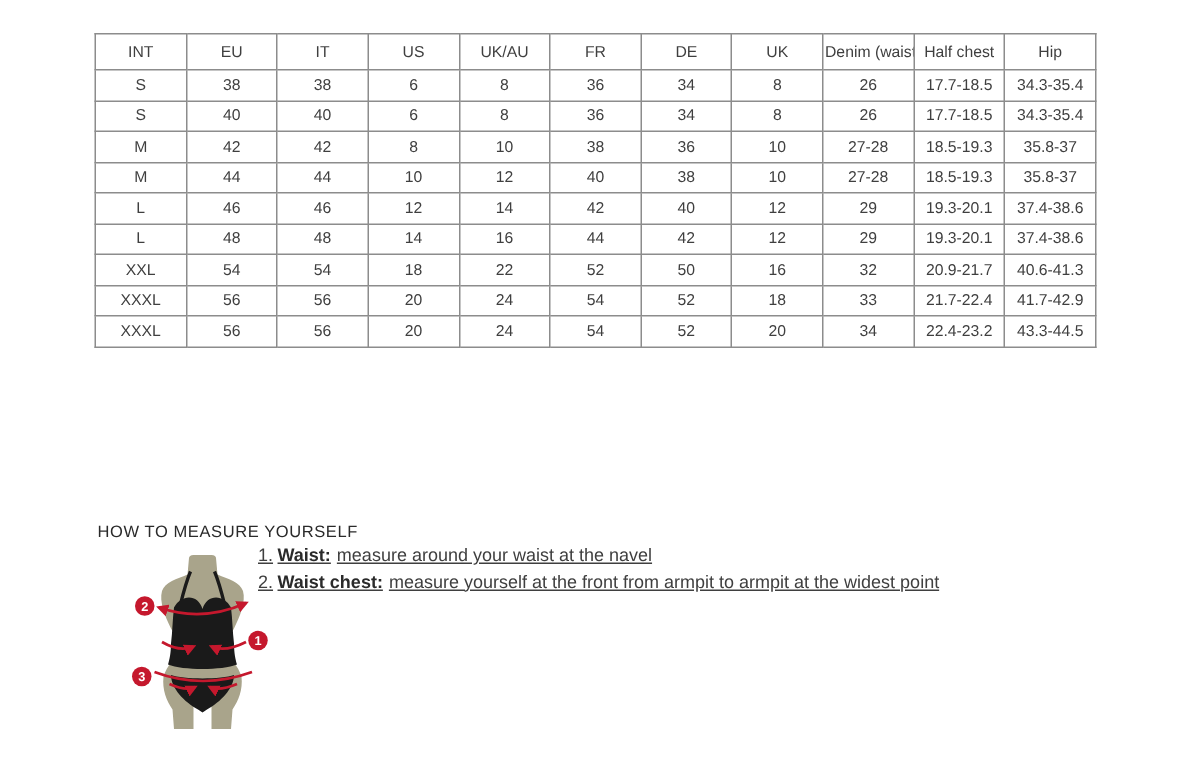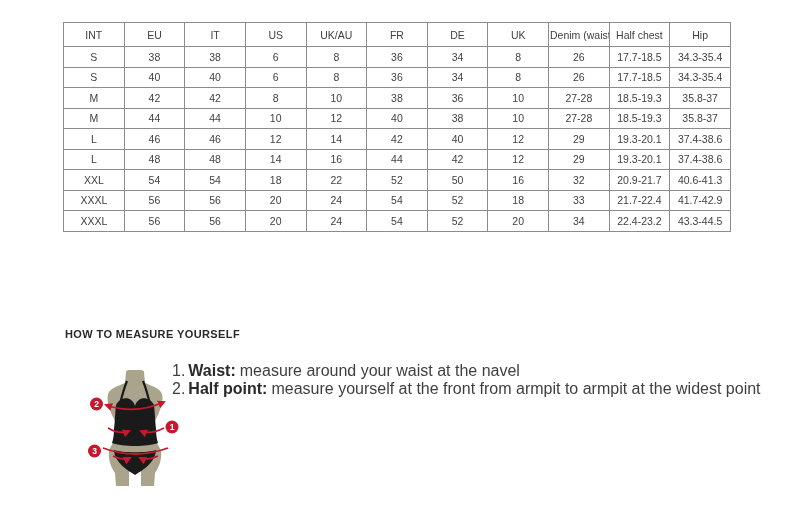--- a/index.html
+++ b/index.html
@@ -28,27 +28,27 @@
     text-align:center;vertical-align:middle;
     padding:0 1px;
     font-size:10.5px;color:var(--text);font-weight:normal;
     white-space:nowrap;overflow:hidden;
   }
   table.size-chart th{height:24px;font-size:10.5px;}
   table.size-chart td{height:20.5px;}
 
   
   .measure-heading{
-    position:absolute;left:65px;top:328px;
-    font-size:11px;font-weight:bold;color:#2a2a2a;letter-spacing:0.4px;
+    position:absolute;left:65px;top:349px;
+    font-size:11px;font-weight:normal;color:#2a2a2a;letter-spacing:0.4px;
   }
   .figure{position:absolute;left:80px;top:370px;width:115px;height:122px;}
   ol.steps{
     position:absolute;left:172px;top:365px;margin:0;padding:0;list-style:none;
-    font-size:16px;color:var(--text);
+    font-size:12px;color:var(--text);text-decoration:underline;
   }
   ol.steps li{margin-bottom:6.5px;line-height:11px;}
   .step-num{margin-right:3px;}
   .step-label{font-weight:bold;color:#2a2a2a;margin-right:4px;}
   .badge-num{
     fill:#ffffff;font-family:"Liberation Sans",sans-serif;
     font-size:8.5px;font-weight:bold;text-anchor:middle;
   }
 </style>
 </head>
@@ -242,17 +242,17 @@
       <circle cx="14.5" cy="81" r="6.5" fill="var(--red)"></circle>
       <text class="badge-num" x="14.5" y="84.2">3</text>
     </g>
   </svg>
 
   <ol class="steps">
     <li>
       <span class="step-num">1.</span><span class="step-label">Waist:</span><span class="step-text">measure around your waist at the navel</span>
     </li>
     <li>
-      <span class="step-num">2.</span><span class="step-label">Half point:</span><span class="step-text">measure yourself at the front from armpit to armpit at the widest point</span>
+      <span class="step-num">2.</span><span class="step-label">Waist chest:</span><span class="step-text">measure yourself at the front from armpit to armpit at the widest point</span>
     </li>
   </ol>
 
 </div>
 
 </body></html>

